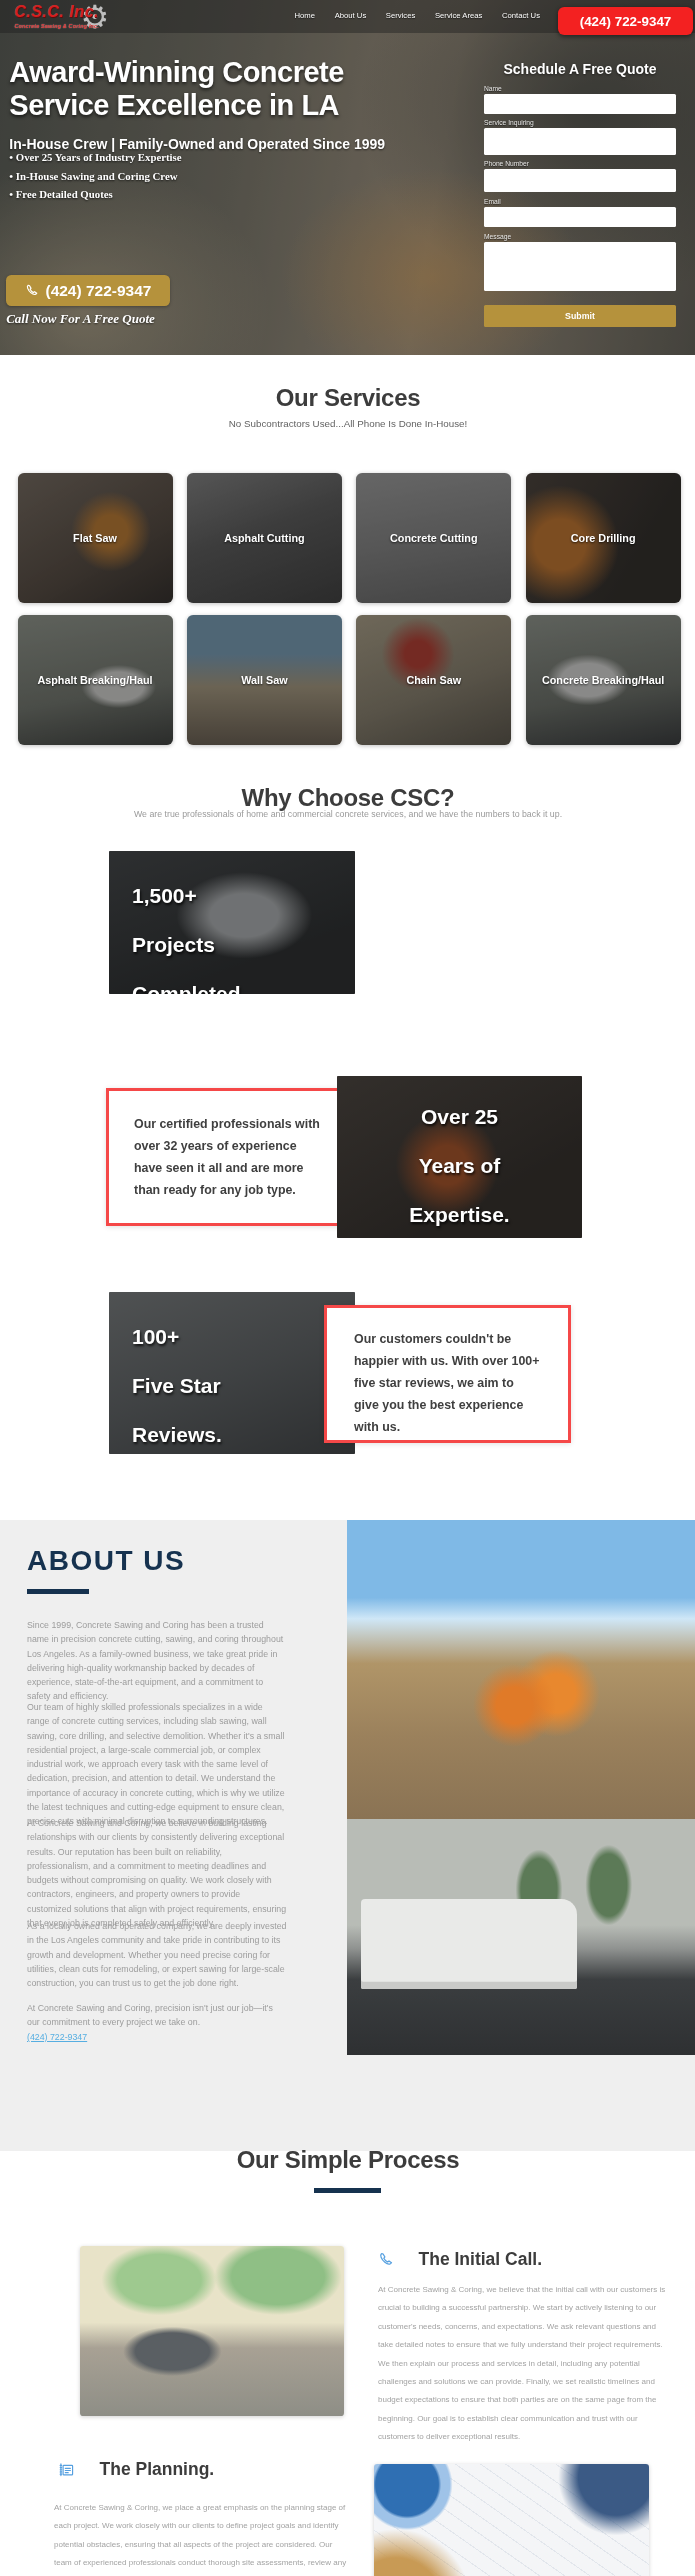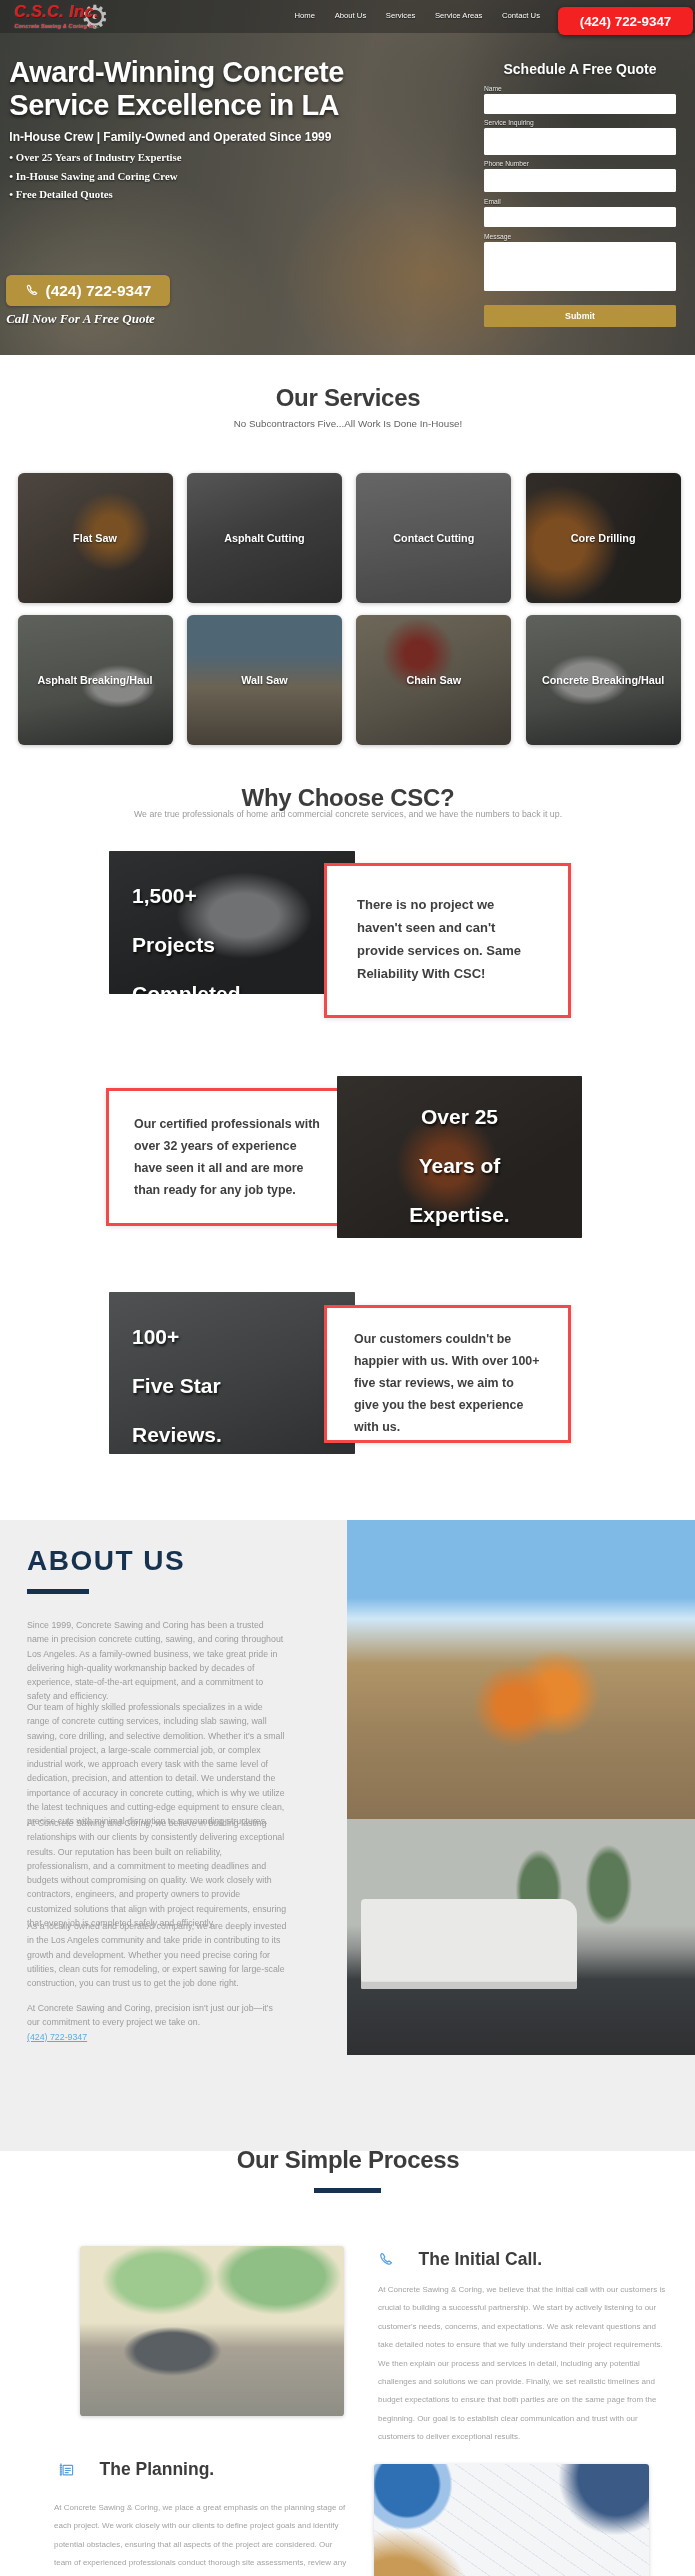--- a/index.html
+++ b/index.html
@@ -24,21 +24,21 @@
     text-shadow:0.5px 0.5px 0 #5a0d0d, -0.5px -0.5px 0 rgba(255,255,255,.25); letter-spacing:0.5px; }
   .logo .l2 { position:relative; font-size:5.4px; font-weight:bold; font-style:italic; color:#d62222;
     text-shadow:0 0 1px rgba(255,255,255,.85); margin-top:2.1px; letter-spacing:0.2px; }
   .nav { position:absolute; right:156px; top:11.3px; display:flex; gap:19.6px; }
   .nav span { color:#fff; font-size:7.7px; cursor:pointer; text-shadow:0 0.5px 1px rgba(0,0,0,.6); }
   .phonebtn { position:absolute; left:558px; top:7.2px; width:135px; height:28px; background:#f32121;
     border-radius:6.2px; color:#fff; font-size:13.4px; font-weight:bold; display:flex; align-items:center;
     justify-content:center; box-shadow:0 1.5px 4.1px rgba(0,0,0,.45); cursor:pointer; }
   .h1 { position:absolute; left:9.3px; top:56px; width:417px; color:#fff; font-size:29px; font-weight:800;
     line-height:1.13; letter-spacing:-0.5px; text-shadow:0 1.5px 3.6px rgba(0,0,0,.65); z-index:2; }
-  .hsub { position:absolute; left:9.3px; top:130px; color:#fff; font-size:12px; font-weight:bold;
+  .hsub { position:absolute; left:9.3px; top:136px; color:#fff; font-size:14px; font-weight:bold;
     text-shadow:0 1px 2.1px rgba(0,0,0,.6); z-index:2; }
   .bullets { position:absolute; left:9.3px; top:151px; z-index:2; }
   .bullets div { color:#fff; font-family:"Liberation Serif", serif; font-weight:bold; font-size:10.8px;
     margin-bottom:6.7px; text-shadow:0 1px 2.1px rgba(0,0,0,.7); }
   .goldbtn { position:absolute; left:6.2px; top:275px; width:164px; height:31px; background:#b5923c;
     border-radius:5.2px; display:flex; align-items:center; justify-content:center; gap:6.2px; color:#fff;
     font-size:15.5px; font-weight:bold; cursor:pointer; z-index:2; box-shadow:0 1px 3.1px rgba(0,0,0,.3); }
   .callnow { position:absolute; left:6.2px; top:311px; color:#fff; font-family:"Liberation Serif", serif;
     font-style:italic; font-weight:bold; font-size:13px; text-shadow:0 1px 2.1px rgba(0,0,0,.6); z-index:2; }
   .qform { position:absolute; left:484px; top:61px; width:192px; z-index:2; }
@@ -166,30 +166,30 @@
       <input class="qf-phone" type="text" style="">
       <label>Email</label>
       <input class="qf-email" type="text" style="">
       <label>Message</label>
       <textarea class="qf-msg" style=""></textarea>
       <button class="qsubmit">Submit</button>
     </div>
   </div>
 
   <div class="sec-title" style="top:384px;">Our Services</div>
-  <div class="sec-sub" style="top:418px;">No Subcontractors Five...All Work Is Done In-House!</div>
+  <div class="sec-sub" style="top:418px;">No Subcontractors Used...All Phone Is Done In-House!</div>
   <div class="cards">
       <div class="card c2">
       <div class="clabel">Flat Saw</div>
     </div>
       <div class="card c1">
       <div class="clabel">Asphalt Cutting</div>
     </div>
       <div class="card c3">
-      <div class="clabel">Contact Cutting</div>
+      <div class="clabel">Concrete Cutting</div>
     </div>
       <div class="card c4">
       <div class="clabel">Core Drilling</div>
     </div>
       <div class="card c6">
       <div class="clabel">Asphalt Breaking/Haul</div>
     </div>
       <div class="card c5">
       <div class="clabel">Wall Saw</div>
     </div>
@@ -201,23 +201,20 @@
     </div>
     </div>
 
   <div class="sec-title" style="top:784px;">Why Choose CSC?</div>
   <div class="sec-sub" style="top:809px; font-size:8.8px; color:#9a9a9a;">We are true professionals of home and commercial concrete services, and we have the numbers to back it up.</div>
 
   <div class="statph sp1" style="left:109px; top:851px; width:246px; height:143px;">
     <div class="stxt pre">1,500+
 Projects
 Completed.</div>
-  </div>
-  <div class="redbox" style="left:324px; top:863px; width:247px; height:155px;">
-    <div class="rtxt">There is no project we haven't seen and can't provide services on. Same Reliability With CSC!</div>
   </div>
 
   <div class="redbox" style="left:106px; top:1088px; width:248px; height:138px;">
     <div class="rtxt" style="padding:21.6px 25px 0 25px; font-size:12.4px;">Our certified professionals with over 32 years of experience have seen it all and are more than ready for any job type.</div>
   </div>
   <div class="statph sp2" style="left:321px; top:1076px; width:245px; height:162px;margin-left:16px;">
     <div class="stxt pre" style="text-align:center; padding:15.5px 0 0 0;">Over 25
 Years of
 Expertise.</div>
   </div>

